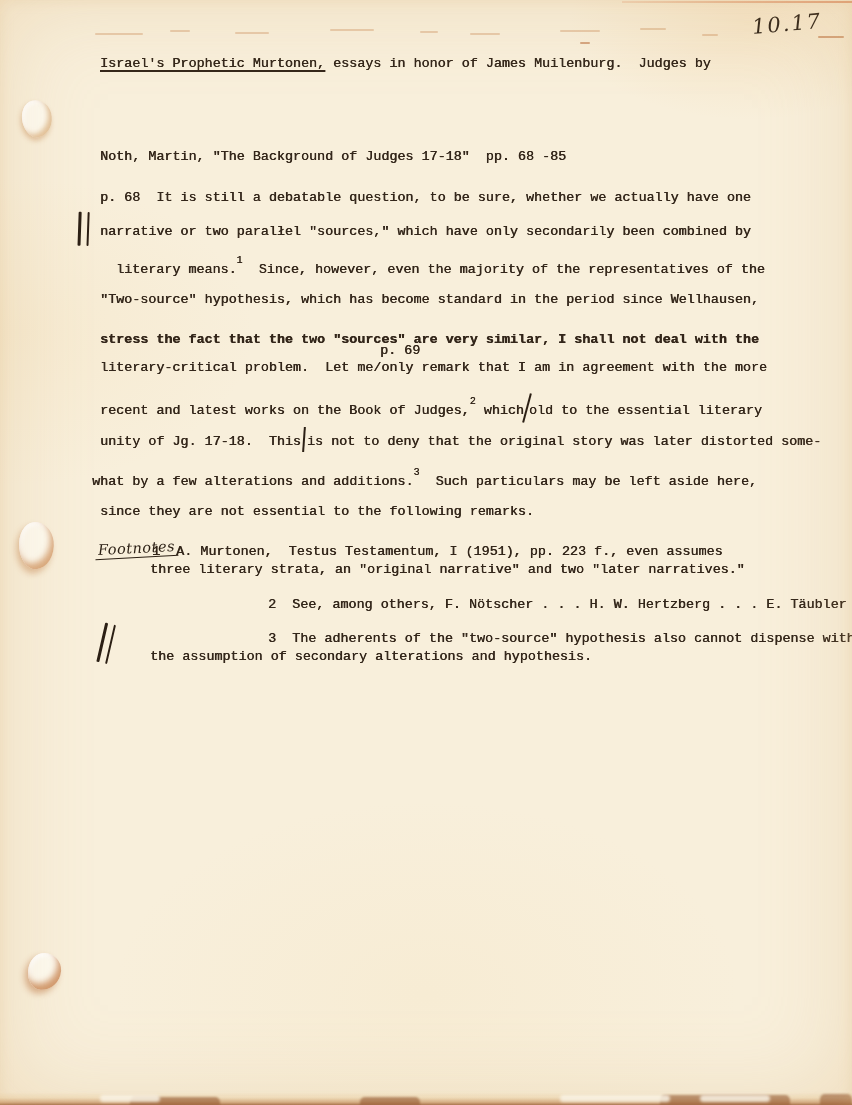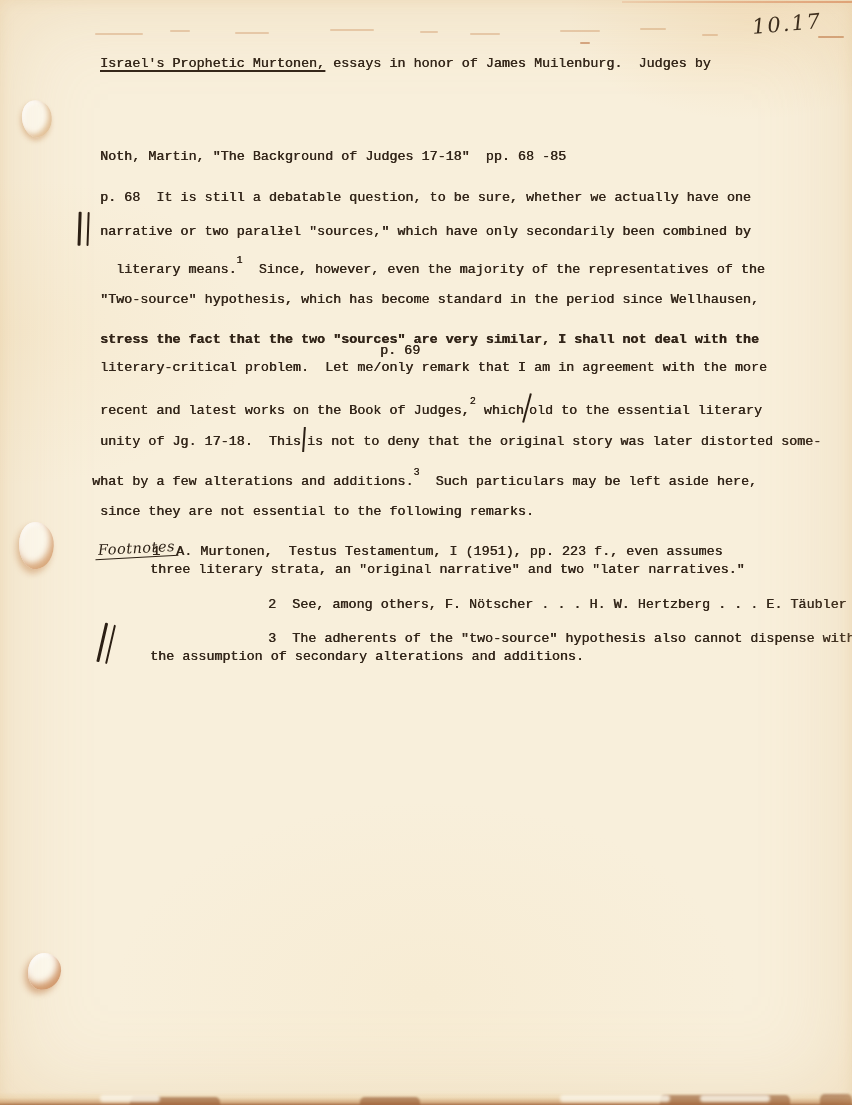--- a/index.html
+++ b/index.html
@@ -100,21 +100,21 @@
       <div class="tline" style="left: 100px; top: 331px; font-weight: bold;">stress the fact that the two "sources" are very similar, I shall not deal with the</div>
       <div class="tline" style="left: 100px; top: 359px;">literary-critical problem.  Let me/only remark that I am in agreement with the more</div>
       <div class="tline" style="left: 100px; top: 393px;">recent and latest works on the Book of Judges,<sup class="fn-ref">2</sup> which<span class="ink-stroke ink-tall"></span>old to the essential literary</div>
       <div class="tline" style="left: 100px; top: 427px;">unity of Jg. 17-18.  This<span class="ink-stroke ink-mid"></span>is not to deny that the original story was later distorted some-</div>
       <div class="tline" style="left: 92px; top: 461px; margin-top: 8px;">what by a few alterations and additions.<sup class="fn-ref">3</sup>  Such particulars may be left aside here,</div>
       <div class="tline" style="left: 100px; top: 495px; margin-top: 8px;">since they are not essential to the following remarks.</div>
       <div class="tline" style="left: 152px; top: 543px;">1  A. Murtonen,  Testus Testamentum, I (1951), pp. 223 f., even assumes</div>
       <div class="tline" style="left: 150px; top: 561px;">three literary strata, an "original narrative" and two "later narratives."</div>
       <div class="tline" style="left: 268px; top: 596px;">2  See, among others, F. Nötscher . . . H. W. Hertzberg . . . E. Täubler . . .</div>
       <div class="tline" style="left: 268px; top: 630px;">3  The adherents of the "two-source" hypothesis also cannot dispense with</div>
-      <div class="tline" style="left: 150px; top: 648px;">the assumption of secondary alterations and additions.</div>
+      <div class="tline" style="left: 150px; top: 648px;">the assumption of secondary alterations and hypothesis.</div>
     </div>
 
   <div class="margin-mark mark-par"><i></i><i></i></div>
   <div class="margin-mark mark-fn"><i></i><i></i></div>
 
   <div class="hand hand-footnotes">Footnotes</div>
 
   <div class="bottom-edge">
     <div class="bpatch" style="left:130px;width:90px"></div>
     <div class="bpatch" style="left:360px;width:60px"></div>

